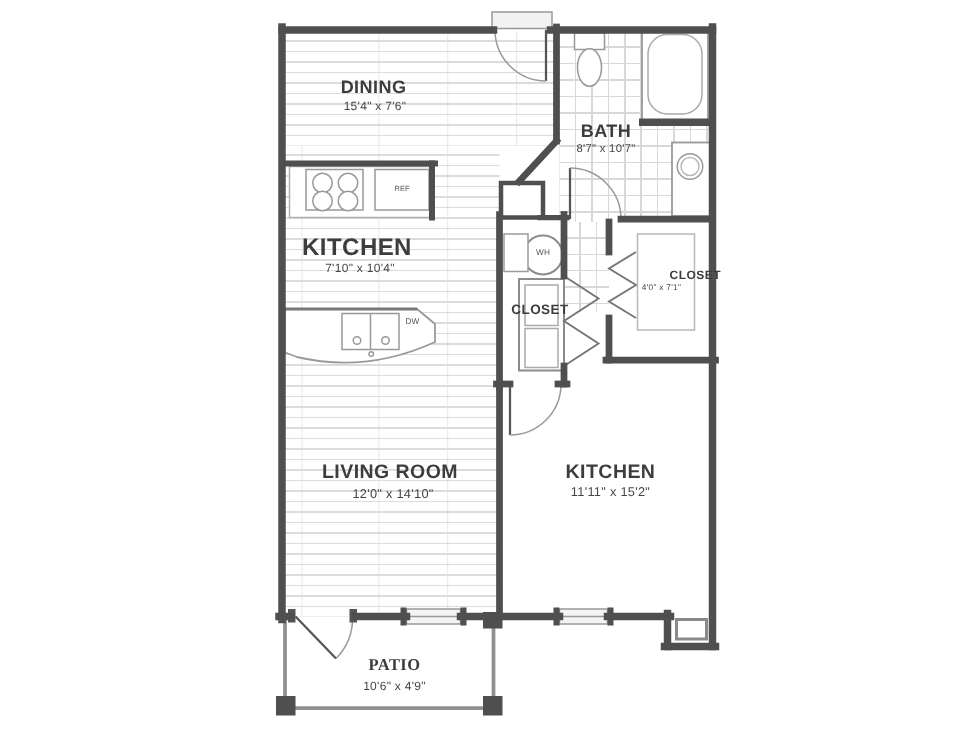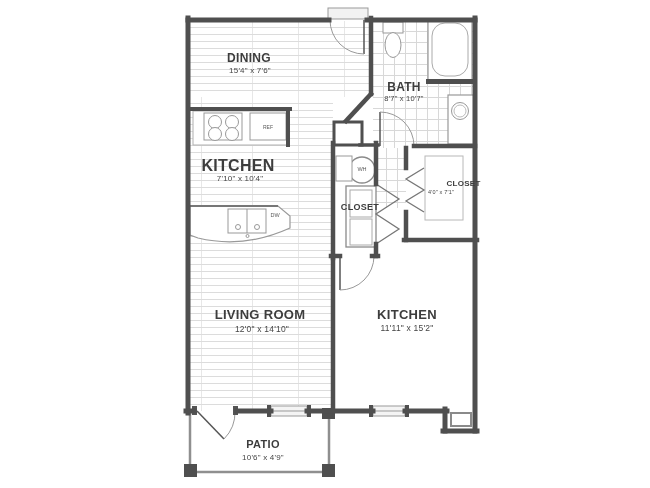--- a/index.html
+++ b/index.html
@@ -191,19 +191,19 @@
 
   <div class="lbl room" style="left:442px;top:184px;font-size:8px;padding-left:43px;">CLOSET</div>
   <div class="lbl dims" style="left:441px;top:193px;font-size:5.5px;">4'0" x 7'1"</div>
 
   <div class="lbl room" style="left:260px;top:314px;font-size:13px;">LIVING ROOM</div>
   <div class="lbl dims" style="left:262px;top:329px;font-size:8.5px;">12'0" x 14'10"</div>
 
   <div class="lbl room" style="left:407px;top:314px;font-size:13px;">KITCHEN</div>
   <div class="lbl dims" style="left:407px;top:328px;font-size:8.5px;">11'11" x 15'2"</div>
 
-  <div class="lbl room" style="left:263px;top:444px;font-size:11px;">PATIO</div>
+  <div class="lbl room" style="left:263px;top:444px;font-size:11px;font-family:Liberation Serif, serif;">PATIO</div>
   <div class="lbl dims" style="left:263px;top:458px;font-size:8px;">10'6" x 4'9"</div>
 
   <div class="lbl appl" style="left:268px;top:127px;font-size:5px;">REF</div>
   <div class="lbl appl" style="left:275px;top:216px;font-size:5.5px;">DW</div>
   <div class="lbl appl" style="left:362px;top:170px;font-size:5.5px;">WH</div>
 </div>
 
 </body></html>

